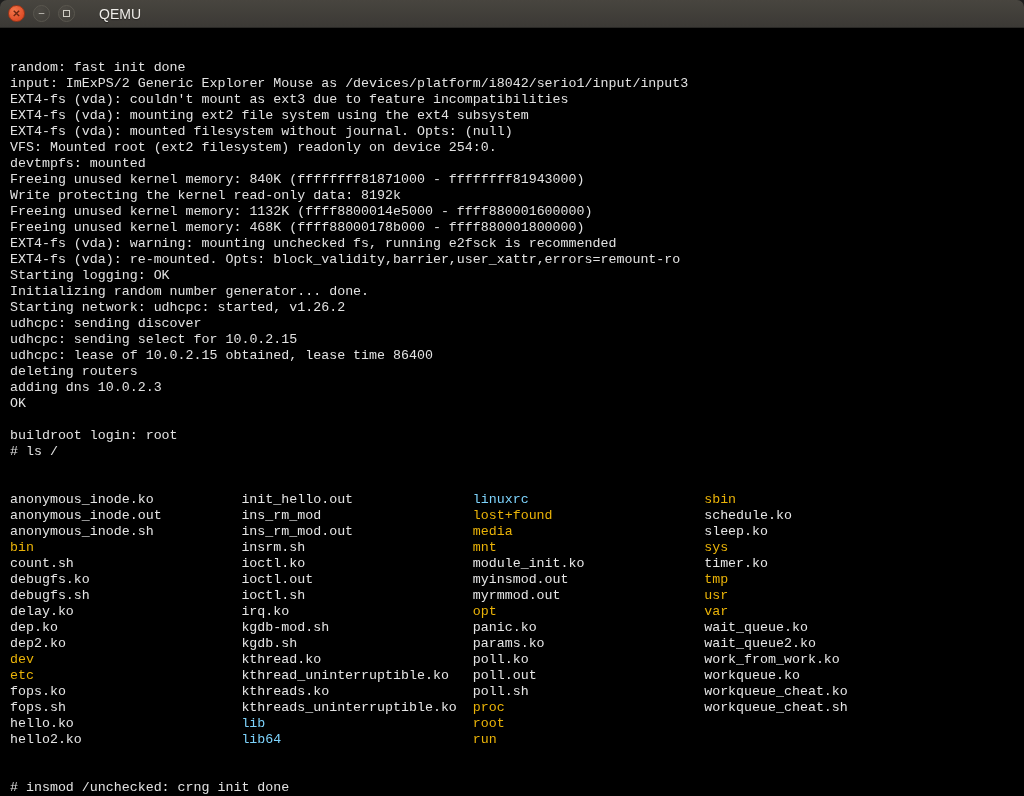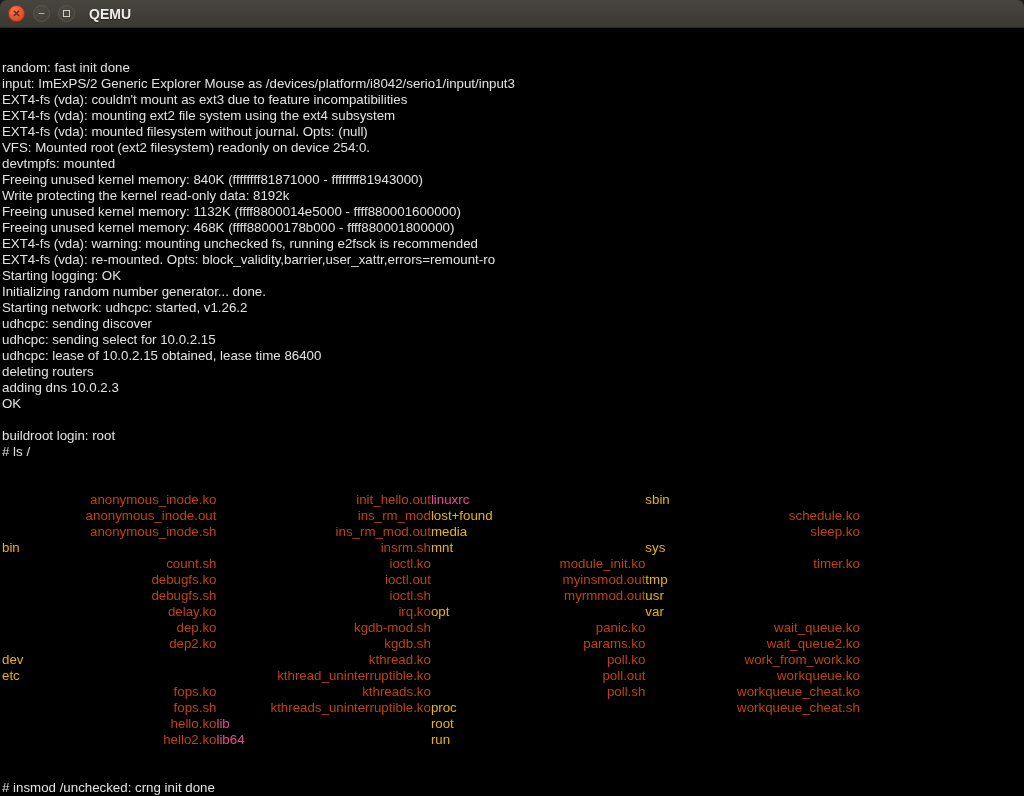--- a/index.html
+++ b/index.html
@@ -28,41 +28,41 @@
     background: radial-gradient(circle at 35% 30%, #f4774b, #e0512b 65%, #cf4621);
     border: 1px solid #9f3517; color: #6b2712; font-weight: bold;
   }
   .wbtn.min, .wbtn.max {
     background: radial-gradient(circle at 35% 30%, #4d4a44, #3e3c37);
     border: 1px solid #5a574f; color: #cfccc4;
   }
   .wbtn.min span { margin-top: -2px; }
   .max-square { width: 7px; height: 7px; border: 1px solid #cfccc4; background: transparent; }
   .title {
-    margin-left: 14px; color: #efede9; font-weight: bold; font-size: 14px;
+    margin-left: 24px; color: #efede9; font-weight: normal; font-size: 14px;
     text-shadow: 0 1px 1px rgba(0,0,0,0.5);
   }
 
   
   .terminal {
     flex: 1 1 auto;
     background: #000000;
     color: #e2e2e2;
-    font-family: Liberation Sans, sans-serif;
+    font-family: Liberation Mono, monospace;
     font-size: 13.3px;
     line-height: 16px;
-    padding-left: 2px;
+    padding-left: 10px;
     white-space: pre;
     overflow: hidden;
   }
   .line { height: 16px; white-space: pre; }
   .cell { display: inline-block; width: 29ch; white-space: pre; }
-  .c-green { color: #c2410c; text-align: right; }
+  .c-green { color: #e5e5e5; }
   .c-blue  { color: #eab308; }
-  .c-cyan  { color: #ec4899; }
+  .c-cyan  { color: #7dd3fc; }
   .c-fg    { color: #e2e2e2; }
 </style>
 </head>
 <body>
 
 <div class="window">
   <div class="titlebar">
     <div class="controls">
       <div class="wbtn close">
         <span>✕</span>

